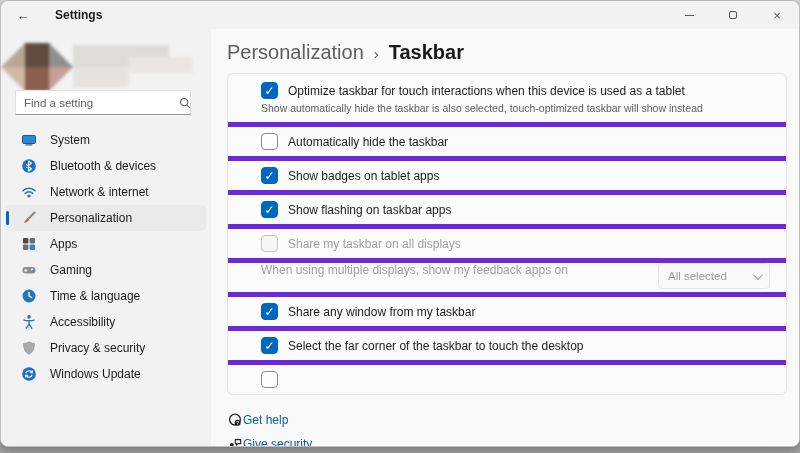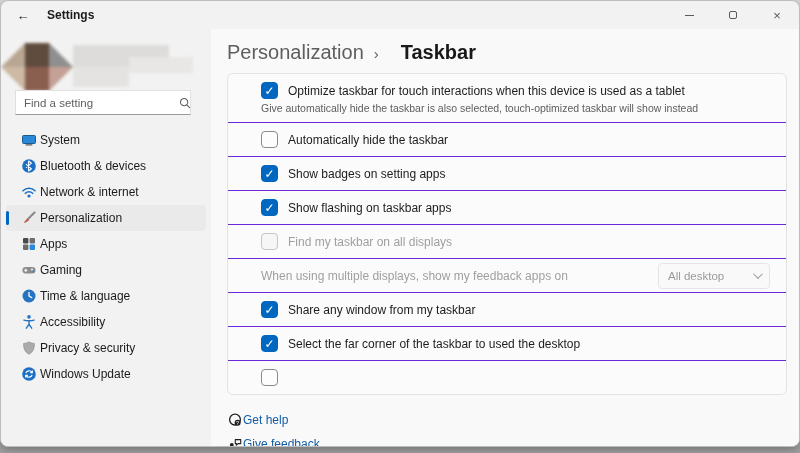--- a/index.html
+++ b/index.html
@@ -7,21 +7,21 @@
   body { background: linear-gradient(#d9d9d9, #a3a3a3); position:relative; overflow:hidden; }
 
   .window { position:absolute; left:0; top:0; width:800px; height:447px;
     background:#f2f2f2; border:1px solid #bdbdbd; border-radius:8px; overflow:hidden;
     box-shadow:0 3px 10px rgba(0,0,0,.3); }
 
   
   .titlebar { position:absolute; left:0; top:0; right:0; height:28px; display:flex; align-items:center; }
   .back-btn { width:32px; height:22px; margin-left:6px; display:flex; align-items:center; justify-content:center;
     font-size:13px; color:#1b1b1b; border-radius:4px; cursor:pointer; }
-  .app-title { font-size:12px; font-weight:bold; color:#1b1b1b; margin-left:8px; }
+  .app-title { font-size:12px; font-weight:bold; color:#1b1b1b; margin-left:16px; }
   .win-controls { margin-left:auto; display:flex; height:100%; }
   .win-btn { width:44px; height:28px; display:flex; align-items:center; justify-content:center; color:#5a5a5a; }
   .glyph-min { width:9px; height:1px; background:#5a5a5a; }
   .glyph-max { width:8px; height:8px; border:1px solid #5a5a5a; border-radius:2px; }
   .glyph-close { font-size:13px; line-height:1; color:#5a5a5a; }
 
   
   .sidebar { position:absolute; left:0; top:28px; width:210px; bottom:0; background:#f2f2f2; }
   .avatar { position:absolute; left:8px; top:6px; width:176px; height:56px; filter:blur(1.6px); }
   .avatar div { position:absolute; }
@@ -38,36 +38,36 @@
   .searchbox { position:absolute; left:14px; top:61px; width:176px; height:25px; background:#ffffff;
     border:1px solid #e0e0e0; border-bottom:1px solid #9a9a9a; border-radius:0;
     display:flex; align-items:center; padding:0 8px; }
   .searchbox input { border:none; outline:none; flex:1; font-size:11.5px; color:#1b1b1b; background:transparent;
     font-family:"Liberation Sans", sans-serif; }
   .searchbox input::placeholder { color:#616161; }
   .search-icon { width:14px; height:14px; flex:0 0 auto; }
 
   .nav { position:absolute; left:0; top:98px; right:0; }
   .nav-item { position:relative; height:26px; margin:0 5px; padding-left:15px; display:flex; align-items:center;
-    gap:3px; border-radius:4px; cursor:pointer;text-align:center; }
+    gap:13px; border-radius:4px; cursor:pointer;text-align:center; }
   .nav-item.selected { background:#eaeaea; }
   .nav-item.selected::before { content:""; position:absolute; left:0; top:6px; width:3px; height:14px;
     border-radius:2px; background:#0067c0; }
   .nav-icon { width:16px; height:16px; flex:0 0 auto; display:flex; }
   .nav-label { font-size:12px; color:#1b1b1b; white-space:nowrap; }
 
   
   .main { position:absolute; left:210px; top:28px; right:0; bottom:0; background:#f9f9f9; padding:10px 0 0 16px; }
   .breadcrumb { display:flex; align-items:baseline; gap:10px; margin-top:2px; }
   .bc-parent { font-size:20px; color:#5e5e5e; }
   .bc-sep { font-size:15px; color:#5e5e5e; }
-  .bc-current { font-size:20px; font-weight:bold; color:#191919;margin-left:12px; }
+  .bc-current { font-size:20px; font-weight:bold; color:#191919; }
 
   .card { margin-top:9px; width:560px; background:#fbfbfb; border:1px solid #e3e3e3; border-radius:6px; overflow:hidden; }
-  .row { min-height:34px; display:flex; align-items:center; padding:0 16px 0 33px; border-top:1px solid #6d28d9; }
+  .row { min-height:34px; display:flex; padding:0 16px 0 33px; border-top:5px solid #6d28d9; }
   .row:first-child { border-top:none; }
   .row.tall { min-height:48px; flex-direction:column; align-items:flex-start; justify-content:center; padding-top:6px; padding-bottom:6px; }
   .row-line { display:flex; align-items:center; gap:10px; }
   .cb { width:17px; height:17px; border:1px solid #8b8b8b; border-radius:4px; background:#fdfdfd;
     display:flex; align-items:center; justify-content:center; font-size:12px; color:transparent; cursor:pointer; flex:0 0 auto; }
   .cb.checked { background:#0067c0; border-color:#0067c0; color:#ffffff; }
   .row.disabled .cb { border-color:#c6c6c6; background:#f6f6f6; }
   .row-label { font-size:12px; color:#1c1c1c; }
   .row.disabled .row-label { color:#9f9f9f; }
   .row-desc { font-size:10.5px; color:#5d5d5d; margin-top:3px; }
@@ -234,71 +234,71 @@
       <span class="bc-current">Taskbar</span>
     </div>
 
     <div class="card">
 
       <div class="row tall">
         <div class="row-line">
           <span class="cb checked">✓</span>
           <span class="row-label">Optimize taskbar for touch interactions when this device is used as a tablet</span>
         </div>
-        <div class="row-desc">Give automatically hide the taskbar is also selected, touch-optimized taskbar will show instead</div>
+        <div class="row-desc">Show automatically hide the taskbar is also selected, touch-optimized taskbar will show instead</div>
       </div>
 
       <div class="row">
         <div class="row-line">
           <span class="cb">✓</span>
           <span class="row-label">Automatically hide the taskbar</span>
         </div>
       </div>
 
       <div class="row">
         <div class="row-line">
           <span class="cb checked">✓</span>
-          <span class="row-label">Show badges on setting apps</span>
+          <span class="row-label">Show badges on tablet apps</span>
         </div>
       </div>
 
       <div class="row">
         <div class="row-line">
           <span class="cb checked">✓</span>
           <span class="row-label">Show flashing on taskbar apps</span>
         </div>
       </div>
 
       <div class="row disabled">
         <div class="row-line">
           <span class="cb">✓</span>
-          <span class="row-label">Find my taskbar on all displays</span>
+          <span class="row-label">Share my taskbar on all displays</span>
         </div>
       </div>
 
       <div class="row disabled">
         <span class="row-label">When using multiple displays, show my feedback apps on</span>
         <span class="spacer"></span>
         <div class="dropdown">
-          <span class="dd-value">All desktop</span>
+          <span class="dd-value">All selected</span>
           <span class="chev"></span>
         </div>
       </div>
 
       <div class="row">
         <div class="row-line">
           <span class="cb checked">✓</span>
           <span class="row-label">Share any window from my taskbar</span>
         </div>
       </div>
 
       <div class="row">
         <div class="row-line">
           <span class="cb checked">✓</span>
-          <span class="row-label">Select the far corner of the taskbar to used the desktop</span>
+          <span class="row-label">Select the far corner of the taskbar to touch the desktop</span>
         </div>
       </div>
 
       <div class="row">
         <div class="row-line">
           <span class="cb">✓</span>
         </div>
       </div>
 
     </div>
@@ -315,18 +315,18 @@
         <span class="footer-label">Get help</span>
       </div>
       <div class="footer-link">
         <span class="footer-icon">
           <svg viewBox="0 0 16 16">
               <circle cx="4.8" cy="9" r="1.9" fill="#1f1f1f"></circle>
               <path d="M2.2 14.3 a2.9 2.7 0 0 1 5.2 0 z" fill="#1f1f1f"></path>
               <path d="M8.3 3.6 h5.4 v4 h-2.7 l-1.6 1.6 v-1.6 h-1.1 z" fill="none" stroke="#1f1f1f" stroke-width="1.1" stroke-linejoin="round"></path>
             </svg>
         </span>
-        <span class="footer-label">Give feedback</span>
+        <span class="footer-label">Give security</span>
       </div>
     </div>
   </div>
 
 </div>
 
 </body></html>

